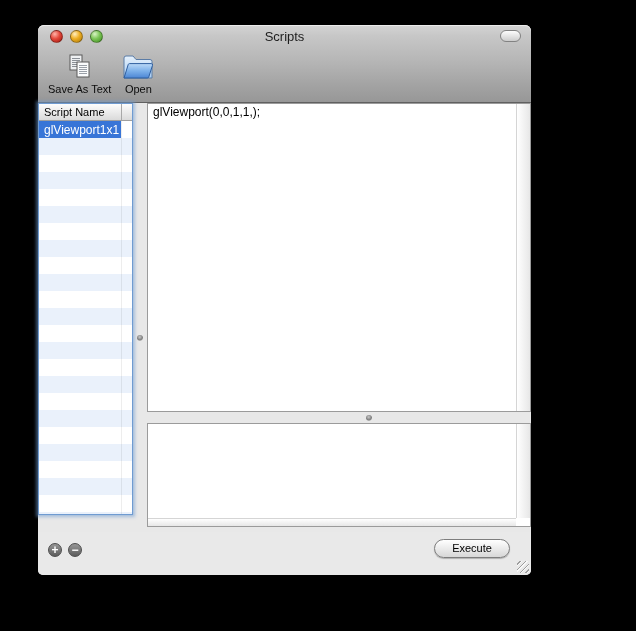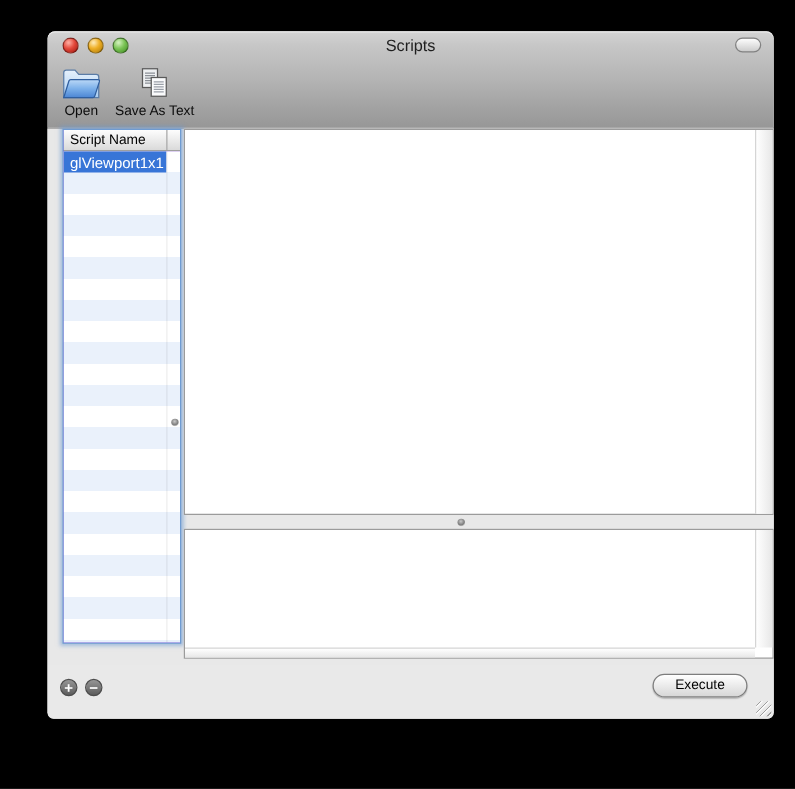--- a/index.html
+++ b/index.html
@@ -1,19 +1,19 @@
 <!DOCTYPE html>
 <html><head>
 <meta charset="utf-8">
 <style>
   * { margin:0; padding:0; box-sizing:border-box; }
   body { background:#000; font-family:"Liberation Sans", sans-serif; }
   .screen { position:relative; width:636px; height:631px; background:#000; overflow:hidden; }
 
-  .window { position:absolute; left:38px; top:25px; width:581px; height:550px;
+  .window { position:absolute; left:38px; top:25px; width:493px; height:550px;
             background:#e8e8e8; border-radius:6px 6px 5px 5px;
             box-shadow:0 12px 30px rgba(0,0,0,.65); }
 
   
   .header { position:absolute; top:0; left:0; right:0; height:78px;
             border-radius:6px 6px 0 0;
             background:linear-gradient(180deg,#d4d4d4 0%,#c7c7c7 14%,#b4b4b4 50%,#a3a3a3 78%,#979797 100%);
             border-bottom:1px solid #606060;
             box-shadow:inset 0 1px 0 rgba(255,255,255,.55); }
   .titlebar { position:absolute; top:0; left:0; right:0; height:22px; }
@@ -30,22 +30,22 @@
   .toolbar { position:absolute; top:22px; left:10px; height:54px; display:flex; gap:10px; }
   .tb-item { display:flex; flex-direction:column; align-items:center; justify-content:flex-end;
              height:50px; padding-bottom:2px; }
   .tb-item .ic { height:32px; display:flex; align-items:flex-end; }
   .tb-item .lbl { font-size:11px; color:#0c0c0c; margin-top:1px; white-space:nowrap; }
 
   
   .content { position:absolute; top:78px; left:0; right:0; bottom:43px; background:#e8e8e8; }
 
   
-  .script-list { position:absolute; left:1px; top:1px; width:93px; bottom:18px; background:#6d28d9;
-                 box-shadow:0 0 0 1px #6f9bd1, 0 0 3px 3px rgba(111,155,209,.55);margin-left:12px; }
+  .script-list { position:absolute; left:1px; top:1px; width:93px; bottom:18px; background:#fef9c3;
+                 box-shadow:0 0 0 1px #6f9bd1, 0 0 3px 3px rgba(111,155,209,.55); }
   .list-header { position:relative; height:17px; font-size:11px; color:#000;
                  padding:2px 0 0 5px; background:linear-gradient(#fdfdfd,#dadada);
                  border-bottom:1px solid #9f9f9f; }
   .list-header::after { content:""; position:absolute; top:0; bottom:0; right:10px;
                         border-left:1px solid #a8a8a8; }
   .list-body { position:absolute; top:17px; left:0; right:0; bottom:0; overflow:hidden;
                background:repeating-linear-gradient(180deg,#ffffff 0 17px,#eaf1fb 17px 34px); }
   .row-sel { position:relative; height:17px; width:82px; background:#3875d7; color:#fff;
              font-size:12px; padding:2px 0 0 5px; }
   .list-body::after { content:""; position:absolute; top:0; bottom:0; right:10px;
@@ -94,68 +94,69 @@
         <div class="tl red"></div>
         <div class="tl yellow"></div>
         <div class="tl green"></div>
         <div class="title">Scripts</div>
         <div class="pill"></div>
       </div>
 
       <div class="toolbar">
         <div class="tb-item">
           <div class="ic">
+            <svg width="30" height="30" viewBox="0 0 30 30">
+              <rect x="5" y="3" width="12" height="15" fill="#eef0f2" stroke="#5a5a5a"></rect>
+              <path d="M7 6.5h8M7 8.5h8M7 10.5h8M7 12.5h8M7 14.5h8" stroke="#8a8f96" stroke-width="1" fill="none"></path>
+              <rect x="12" y="10" width="12" height="15" fill="#fafbfc" stroke="#5a5a5a"></rect>
+              <path d="M14 13.5h8M14 15.5h8M14 17.5h8M14 19.5h8M14 21.5h8" stroke="#9aa0a8" stroke-width="1" fill="none"></path>
+            </svg>
+          </div>
+          <div class="lbl">Save As Text</div>
+        </div>
+        <div class="tb-item">
+          <div class="ic">
             <svg width="34" height="30" viewBox="0 0 34 30">
               <defs>
                 <linearGradient id="fb" x1="0" y1="0" x2="0" y2="1">
                   <stop offset="0" stop-color="#e6f1fc"></stop>
                     <stop offset="1" stop-color="#a9cdf2"></stop>
                 </linearGradient>
                 <linearGradient id="ff" x1="0" y1="0" x2="0" y2="1">
                   <stop offset="0" stop-color="#bcd9f7"></stop>
                     <stop offset="0.5" stop-color="#7db1ea"></stop>
                     <stop offset="1" stop-color="#4c86d4"></stop>
                 </linearGradient>
               </defs>
               <path d="M3 26 L3 6 Q3 4 5 4 L12 4 L15 7.5 L29 7.5 Q31 7.5 31 9.5 L31 26 Z" fill="url(#fb)" stroke="#5b7ca6" stroke-width="1"></path>
               <path d="M3 26 L7.2 12.6 Q7.5 11.6 8.6 11.6 L30.2 11.6 Q32 11.6 31.5 13.3 L27.8 24.9 Q27.5 26 26.3 26 Z" fill="url(#ff)" stroke="#2f5e9e" stroke-width="1"></path>
             </svg>
           </div>
           <div class="lbl">Open</div>
-        </div>
-        <div class="tb-item">
-          <div class="ic">
-            <svg width="30" height="30" viewBox="0 0 30 30">
-              <rect x="5" y="3" width="12" height="15" fill="#eef0f2" stroke="#5a5a5a"></rect>
-              <path d="M7 6.5h8M7 8.5h8M7 10.5h8M7 12.5h8M7 14.5h8" stroke="#8a8f96" stroke-width="1" fill="none"></path>
-              <rect x="12" y="10" width="12" height="15" fill="#fafbfc" stroke="#5a5a5a"></rect>
-              <path d="M14 13.5h8M14 15.5h8M14 17.5h8M14 19.5h8M14 21.5h8" stroke="#9aa0a8" stroke-width="1" fill="none"></path>
-            </svg>
-          </div>
-          <div class="lbl">Save As Text</div>
         </div>
       </div>
     </div>
 
     <div class="content">
 
       <div class="script-list">
         <div class="list-header">
           <span>Script Name</span>
         </div>
         <div class="list-body">
           <div class="row-sel">
             <span>glViewport1x1</span>
           </div>
         </div>
       </div>
 
       <div class="dimple" style="left:99px; top:232px;"></div>
 
       <div class="main-editor">
+        <div class="code-line">glViewport(0,0,1,1,);</div>
         <div class="vtrack"></div>
       </div>
 
       <div class="dimple" style="left:328px; top:312px;"></div>
 
       <div class="bottom-editor">
         <div class="code-line"></div>
         <div class="vtrack"></div>
         <div class="htrack"></div>
       </div>

